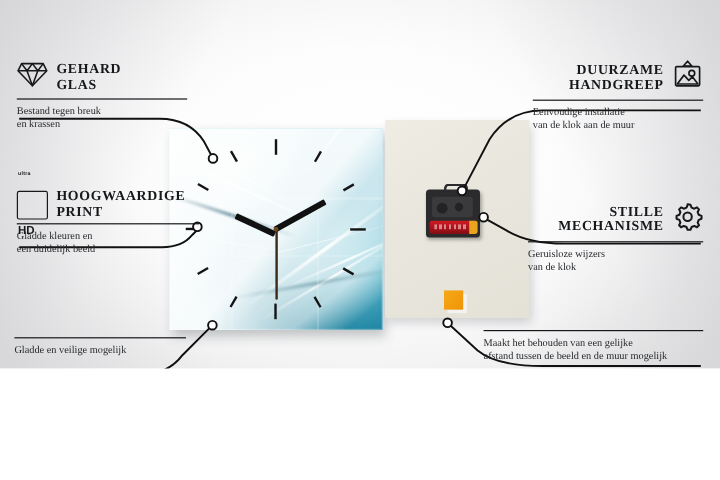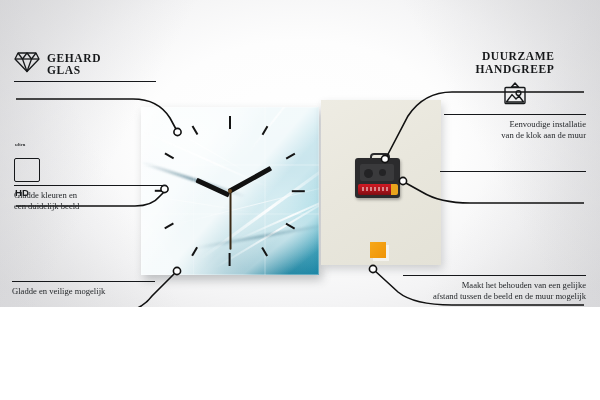--- a/index.html
+++ b/index.html
@@ -19,35 +19,35 @@
     background:
       linear-gradient(118deg, rgba(205,205,208,.55) 0%, rgba(205,205,208,0) 26%),
       linear-gradient(-118deg, rgba(205,205,208,.55) 0%, rgba(205,205,208,0) 26%),
       linear-gradient(62deg, rgba(205,205,208,.42) 0%, rgba(205,205,208,0) 24%),
       linear-gradient(-62deg, rgba(205,205,208,.42) 0%, rgba(205,205,208,0) 24%);
   }
 
   
   .feature{position:absolute;}
   .f-head{display:flex;align-items:center;gap:7px;}
-  .f-head.right{flex-direction:column;justify-content:flex-end;}
+  .f-head.right{flex-direction:row;justify-content:flex-end;}
   .f-title{
     font-family:"Liberation Serif", serif;
     font-weight:bold;font-size:11.5px;line-height:12.5px;
     letter-spacing:.6px;color:#16181a;text-transform:uppercase;
     white-space:pre-line;
   }
   .feature.left .f-title{text-align:left;}
   .feature.right .f-title{text-align:right;}
   .rule{height:1.3px;background:#15171a;margin:3px 0 4px 0;}
   .f-desc{
     font-family:"Liberation Serif", serif;
     font-size:8.6px;line-height:10.4px;color:#25282b;white-space:pre-line;
   }
-  .feature.right .f-desc{text-align:right;}
+  .feature.right .f-desc{text-align:left;}
 
   .icon{flex:0 0 auto;display:block;}
 
   
   .hdbadge{
     width:24px;height:22px;border:1.6px solid #16181a;border-radius:2px;
     display:flex;flex-direction:column;align-items:flex-start;justify-content:center;
     line-height:1;
     gap:40px;
   }
@@ -208,28 +208,32 @@
             <path d="M1,9 H25"></path>
             <path d="M4,3 L8.5,9 L13,21.5 L17.5,9 L22,3"></path>
             <path d="M8.5,9 L13,3 L17.5,9"></path>
           </g>
         </svg>
       </span>
       <div class="f-title">GEHARD
 GLAS</div>
     </div>
     <div class="rule"></div>
+    <div class="f-desc">Bestand tegen breuk
+en krassen</div>
   </div>
 
   <div class="feature left" style="left:14px;top:158px;width:152px;">
     <div class="f-head">
       <span class="icon hdbadge">
         <span class="u">ultra</span>
         <span class="h">HD</span>
       </span>
+      <div class="f-title">HOOGWAARDIGE
+PRINT</div>
     </div>
     <div class="rule"></div>
     <div class="f-desc">Gladde kleuren en
 een duidelijk beeld</div>
   </div>
 
   <div class="feature left" style="left:12px;top:278px;width:143px;">
     <div class="rule"></div>
     <div class="f-desc">Gladde en veilige mogelijk</div>
   </div>
@@ -248,21 +252,35 @@
           </g>
         </svg>
       </span>
     </div>
     <div class="rule"></div>
     <div class="f-desc">Eenvoudige installatie
 van de klok aan de muur</div>
   </div>
 
   <div class="feature right" style="left:440px;top:168px;width:146px;">
-    <div class="rule"></div>
+    <div class="f-head right">
+      <div class="f-title">STILLE
+MECHANISME</div>
+      <span class="icon">
+        <svg width="26" height="25" viewBox="0 0 26 25">
+          <g fill="none" stroke="#16181a" stroke-width="1.7" stroke-linejoin="round">
+            <path d="M13,2.2 l2.4,.5 .9,2.3 2.3,.9 2.2,-1.1 1.7,1.7 -1.1,2.2 .9,2.3 2.3,.9 0,2.4 -2.3,.9 -.9,2.3 1.1,2.2 -1.7,1.7 -2.2,-1.1 -2.3,.9 -.9,2.3 -2.4,0 -.9,-2.3 -2.3,-.9 -2.2,1.1 -1.7,-1.7 1.1,-2.2 -.9,-2.3 -2.3,-.9 0,-2.4 2.3,-.9 .9,-2.3 -1.1,-2.2 1.7,-1.7 2.2,1.1 2.3,-.9 .9,-2.3 Z"></path>
+            <circle cx="13" cy="12.6" r="3.5"></circle>
+          </g>
+        </svg>
+      </span>
+    </div>
+    <div class="rule"></div>
+    <div class="f-desc">Geruisloze wijzers
+van de klok</div>
   </div>
 
   <div class="feature right" style="left:403px;top:272px;width:183px;">
     <div class="rule"></div>
     <div class="f-desc">Maakt het behouden van een gelijke
 afstand tussen de beeld en de muur mogelijk</div>
   </div>
 
 </div>
 

